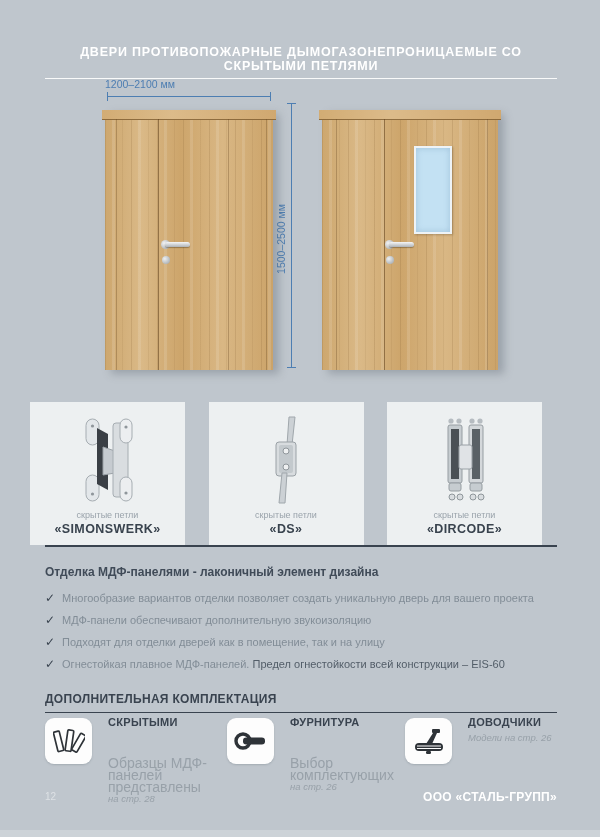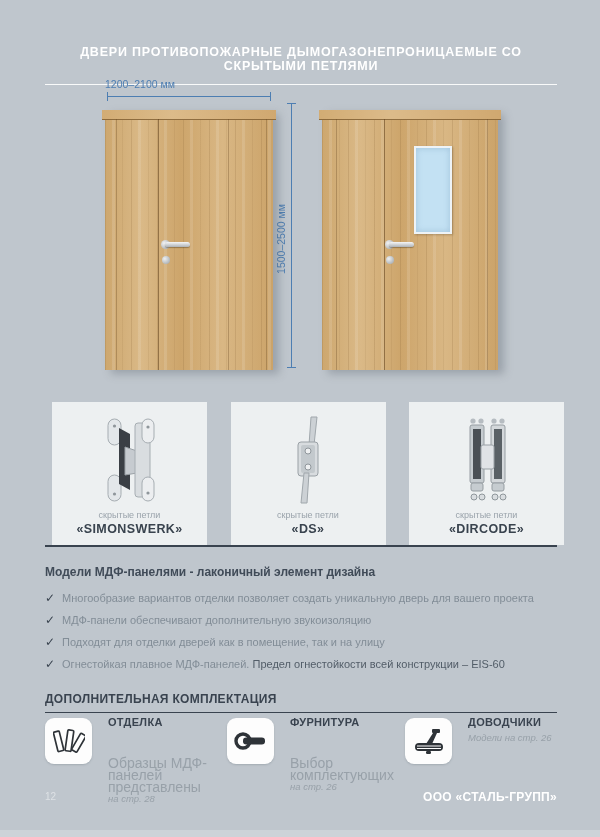--- a/index.html
+++ b/index.html
@@ -7,21 +7,21 @@
     position:relative; width:600px; height:837px; overflow:hidden;
     background:#bfc6cd;
     font-family:"Liberation Sans","DejaVu Sans",sans-serif;
   }
   .bottom-strip{position:absolute;left:0;bottom:0;width:600px;height:7px;background:#cdd3d8;}
 
   
   .page-title{
     position:absolute;left:45px;top:45px;width:512px;
     color:#ffffff;font-size:12.5px;font-weight:bold;letter-spacing:0.8px;
-    text-align:center;padding-bottom:11px;border-bottom:1px solid rgba(255,255,255,0.9);
+    text-align:center;padding-bottom:5px;border-bottom:1px solid rgba(255,255,255,0.9);
   }
 
   
   .wood{
     background:
       repeating-linear-gradient(90deg,
         rgba(128,92,46,0.18) 0 1px, rgba(0,0,0,0) 1px 7px,
         rgba(255,255,255,0.12) 7px 10px, rgba(0,0,0,0) 10px 17px,
         rgba(128,92,46,0.10) 17px 18px, rgba(0,0,0,0) 18px 26px),
       linear-gradient(90deg,#cda76e 0%,#dab987 22%,#cda56b 45%,#d9b784 70%,#cba369 100%);
@@ -58,21 +58,21 @@
   .dim-h-label span{writing-mode:vertical-rl;transform:rotate(180deg);white-space:nowrap;}
 
   
   .section-heading{
     position:absolute;left:45px;width:512px;
     color:#39434f;font-size:12px;font-weight:bold;letter-spacing:0.3px;
     padding-bottom:6px;border-bottom:1.5px solid #39434f;
   }
 
   
-  .cards-row{position:absolute;left:52px;top:402px;width:512px;height:143px;
+  .cards-row{position:absolute;left:30px;top:402px;width:512px;height:143px;
     display:flex;justify-content:space-between;}
   .hinge-card{width:155px;height:143px;background:#edf0f1;position:relative;}
   .hinge-img{position:absolute;left:0;top:12px;width:155px;height:92px;
     display:flex;align-items:center;justify-content:center;}
   .hinge-caption{position:absolute;left:0;top:108px;width:155px;text-align:center;
     color:#9aa3ab;font-size:9px;}
   .hinge-name{position:absolute;left:0;top:120px;width:155px;text-align:center;
     color:#39434e;font-size:12.5px;font-weight:bold;letter-spacing:0.4px;}
   .cards-underline{position:absolute;left:45px;top:545px;width:512px;height:2px;background:#39434f;}
 
@@ -204,21 +204,21 @@
             <circle cx="47" cy="82" r="3" fill="#d9dde0" stroke="#8f969b"></circle>
         </svg>
       </div>
       <div class="hinge-caption">скрытые петли</div>
       <div class="hinge-name">«DIRCODE»</div>
     </div>
 
   </div>
   <div class="cards-underline"></div>
 
-  <div class="mdf-heading">Модели МДФ-панелями - лаконичный элемент дизайна</div>
+  <div class="mdf-heading">Отделка МДФ-панелями - лаконичный элемент дизайна</div>
 
   <div class="bullet" style="top:591px;">
     <span class="check">✓</span><span>Многообразие вариантов отделки позволяет создать уникальную дверь для вашего проекта</span><span class="bold-tail"></span>
   </div>
   <div class="bullet" style="top:635px;">
     <span class="check">✓</span><span>Подходят для отделки дверей как в помещение, так и на улицу</span><span class="bold-tail"></span>
   </div>
   <div class="bullet" style="top:613px;">
     <span class="check">✓</span><span>МДФ-панели обеспечивают дополнительную звукоизоляцию</span><span class="bold-tail"></span>
   </div>
@@ -232,21 +232,21 @@
     <div class="icon-box">
       <svg width="32" height="32" viewBox="0 0 32 32">
         <g fill="#ffffff" stroke="#2e3338" stroke-width="1.7" stroke-linejoin="round">
           <rect x="5" y="6" width="6" height="20" rx="1" transform="rotate(-14 8 26)"></rect>
           <rect x="12" y="5" width="6" height="21" rx="1" transform="rotate(8 15 26)"></rect>
           <rect x="18" y="7" width="6" height="19" rx="1" transform="rotate(30 21 26)"></rect>
         </g>
       </svg>
     </div>
     <div class="extra-text">
-      <div class="extra-title">ОТДЕЛКА</div>
+      <div class="extra-title">СКРЫТЫМИ</div>
       <div class="extra-lines">Образцы МДФ-панелей
 представлены</div>
       <div class="extra-italic">на стр. 28</div>
     </div>
   </div>
 
   <div class="extra-item extra-2">
     <div class="icon-box">
       <svg width="34" height="30" viewBox="0 0 34 30">
         <circle cx="9" cy="15" r="7" fill="none" stroke="#2e3338" stroke-width="3.4"></circle>

